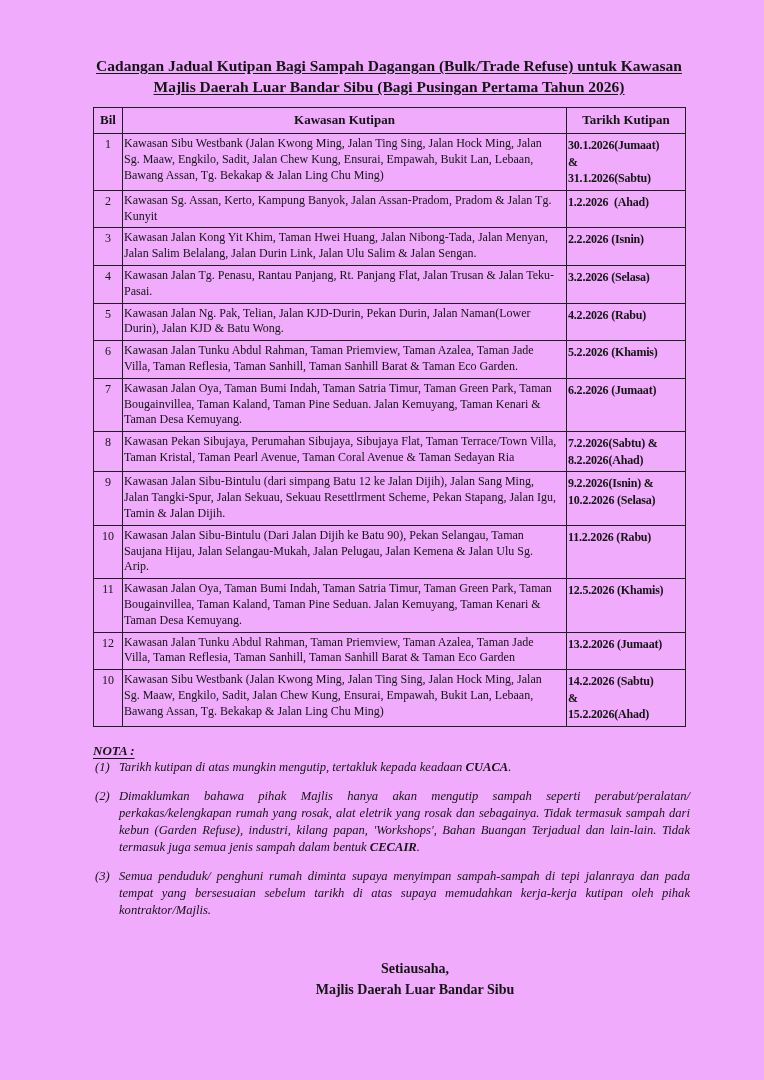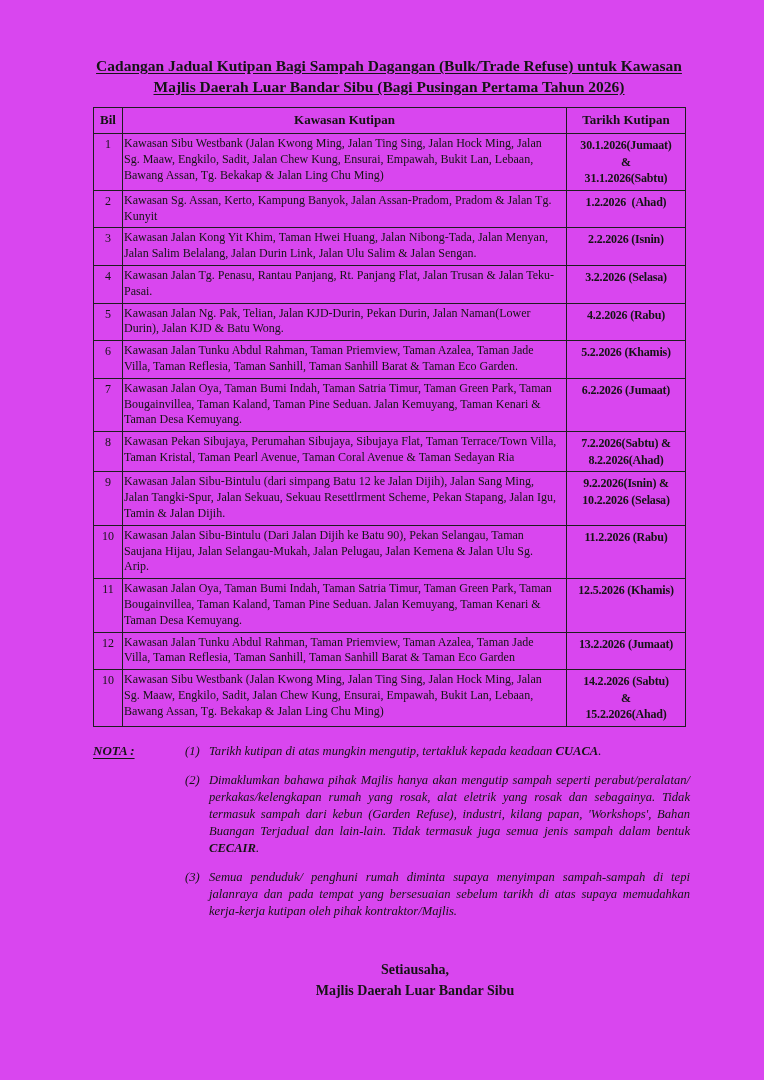--- a/index.html
+++ b/index.html
@@ -6,21 +6,21 @@
     margin: 0;
     padding: 0;
     background: #e8e8e6;
     font-family: "Liberation Serif", serif;
   }
   .page {
     position: relative;
     width: 764px;
     height: 1080px;
     margin: 0 auto;
-    background: #d946ef;
+    background: #f0abfc;
     color: #141414;
     overflow: hidden;
   }
   .content {
     padding: 55px 74px 0 93px;
   }
   
   .doc-title {
     width: 592px;
     margin: 0 0 10px 0;
@@ -61,29 +61,30 @@
   td.cell-area {
     font-size: 12px;
     line-height: 15.8px;
     padding: 2px 7px 3px 1px;
   }
   td.cell-date {
     font-weight: 700;
     font-size: 12px;
     line-height: 16.6px;
     letter-spacing: -0.2px;
-    text-align: center;
+    text-align: left;
     padding: 3px 1px;
     white-space: pre-line;
   }
   
   .nota {
     display: flex;
     margin-top: 16px;
     width: 597px;
+    flex-direction: column;
   }
   .nota-label {
     flex: none;
     width: 90px;
     font-weight: 700;
     font-style: italic;
     font-size: 13px;
     text-decoration: underline;
     text-underline-offset: 3px;
     white-space: nowrap;

